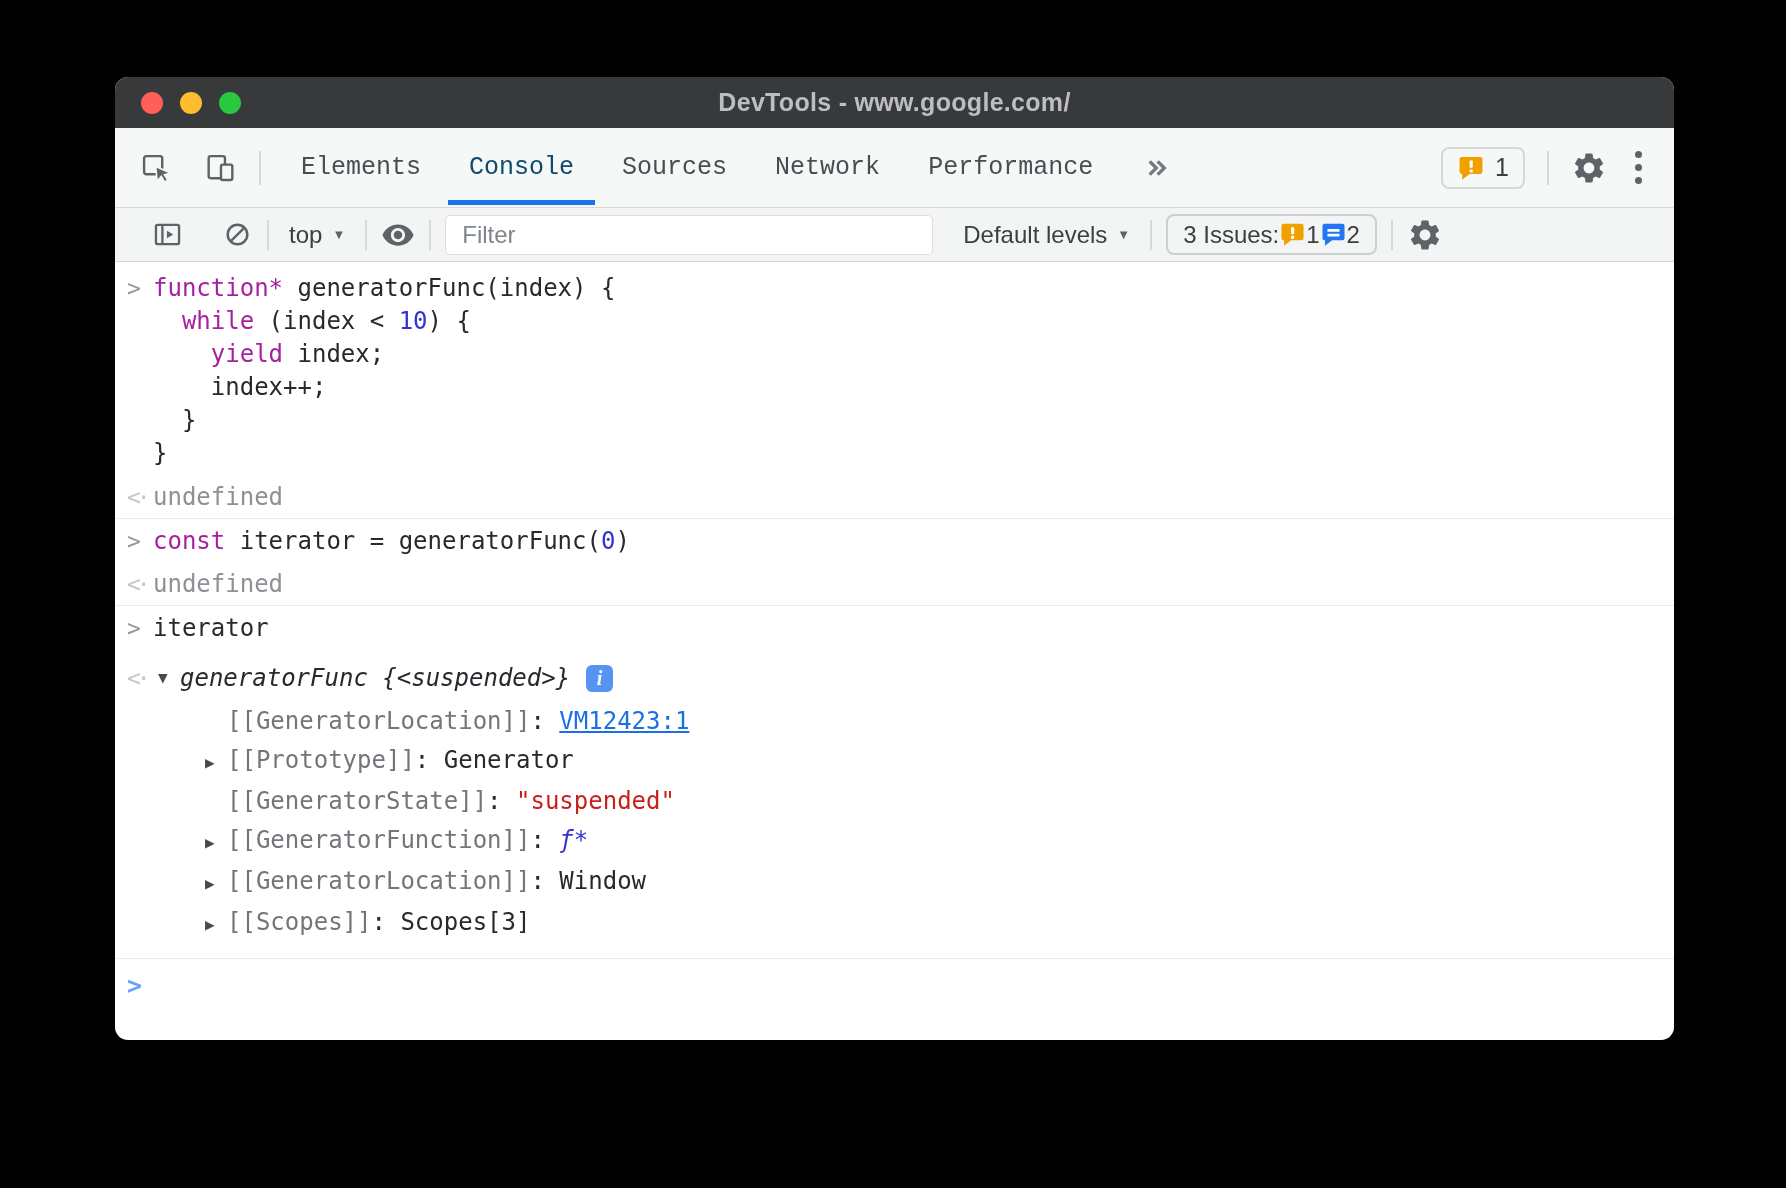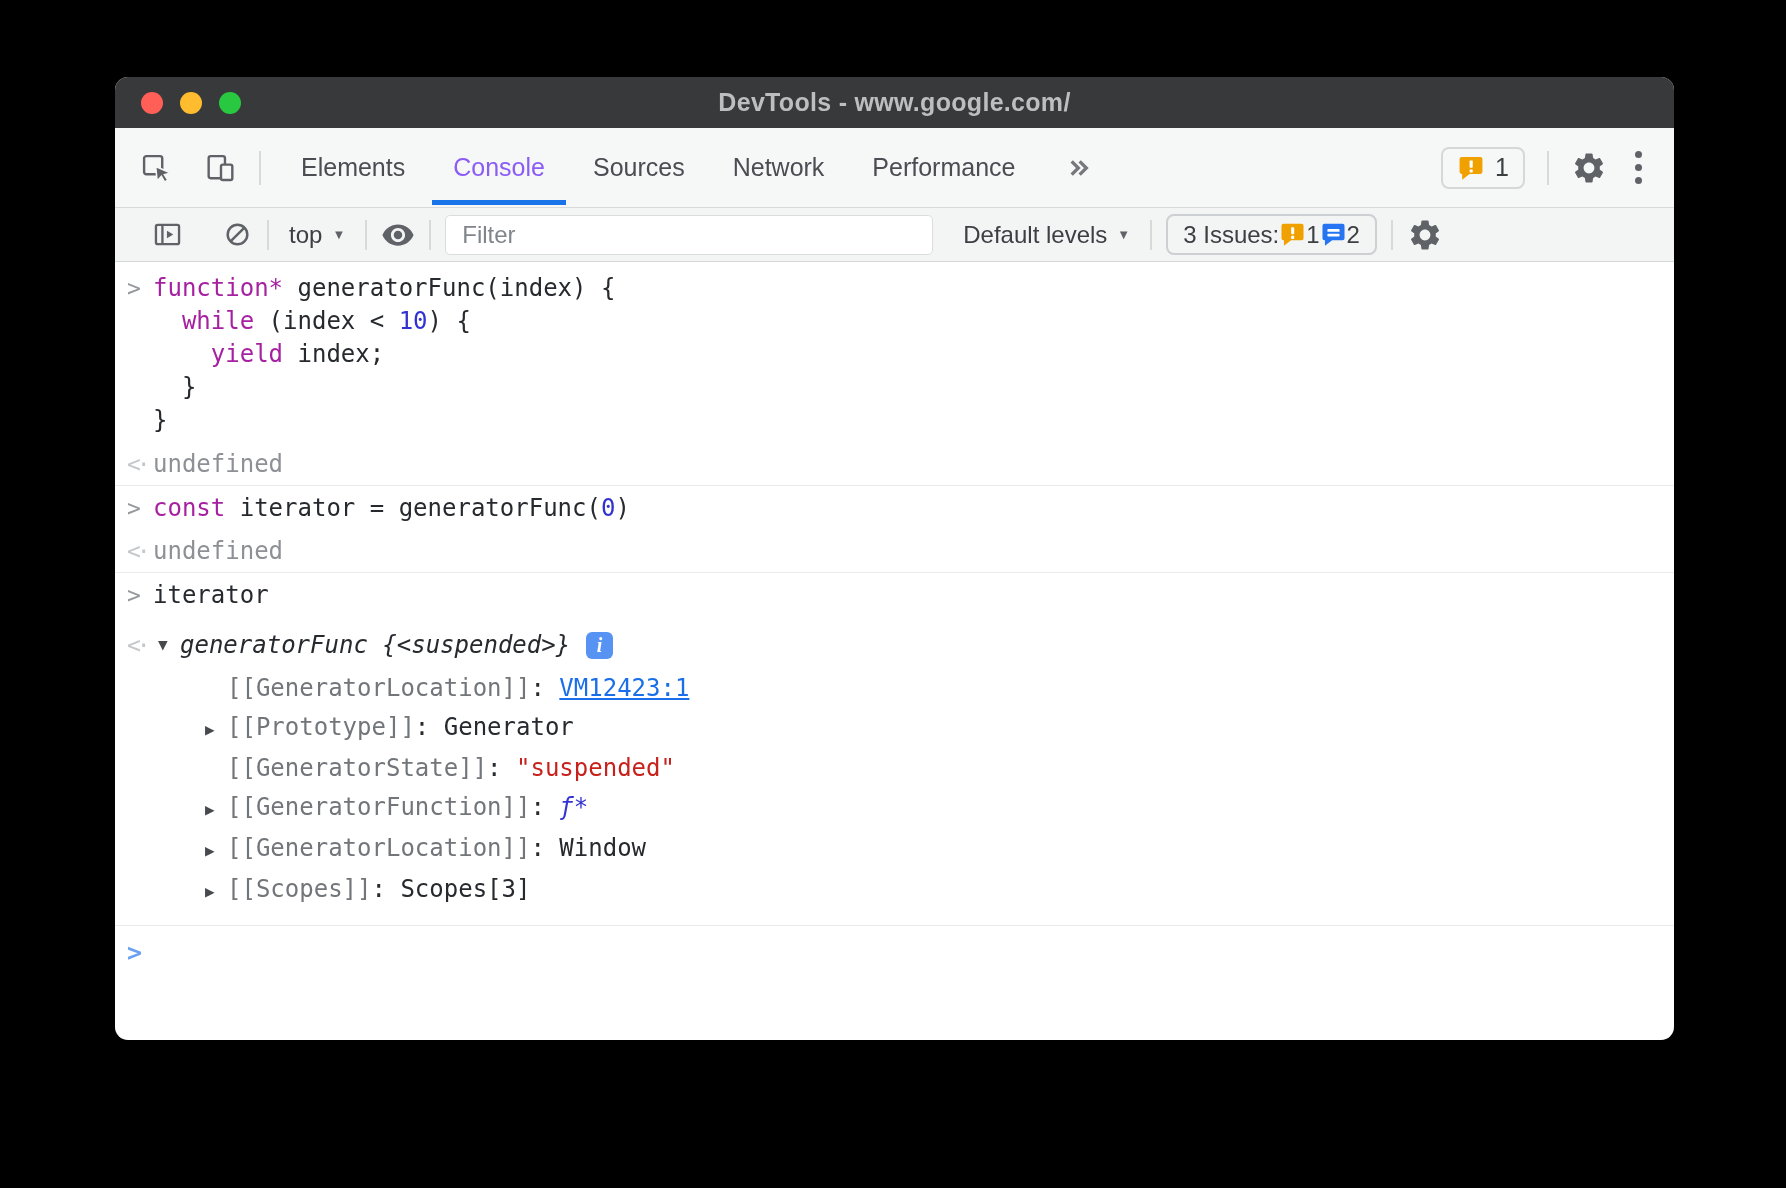--- a/index.html
+++ b/index.html
@@ -23,22 +23,22 @@
   .wintitle { color:#bcbec0; font-size:25px; font-weight:bold; letter-spacing:.3px; }
 
   
   .tabbar { height:80px; background:#f6f7f7; border-bottom:1px solid #d7d9da;
     display:flex; align-items:center; padding:0 26px 0 24px; color:#5f6368; }
   .icon { color:#5f6368; display:flex; align-items:center; justify-content:center; }
   .tab-icons { display:flex; align-items:center; gap:30px; margin-right:22px; }
   .vdiv { width:2px; height:34px; background:#d7d9da; }
   .tabs { display:flex; align-items:stretch; height:100%; margin-left:16px; }
   .tab { position:relative; display:flex; align-items:center; padding:0 24px;
-    font-size:25px; color:#4a4e53; cursor:default; }
-  .tab.selected { color:#8b5cf6; }
+    font-size:25px; color:#4a4e53; cursor:default;font-family:Liberation Mono, monospace; }
+  .tab.selected { color:#0c4a6e; }
   .tab .underline { position:absolute; left:3px; right:3px; bottom:2px; height:5px; background:#1a73e8; }
   .overflow-chevrons { margin-left:24px; display:flex; align-items:center; }
   .tabbar-right { margin-left:auto; display:flex; align-items:center; gap:22px; }
   .issue-badge { display:flex; align-items:center; gap:10px; border:2px solid #d5d7d8;
     border-radius:8px; height:42px; padding:0 14px; font-size:25px; color:#3c4043; }
   .kebab { display:flex; flex-direction:column; gap:6px; align-items:center; padding:0 6px; }
   .kebab span { width:7px; height:7px; border-radius:50%; background:#5f6368; }
 
   
   .toolbar { height:54px; background:#f3f4f4; border-bottom:1px solid #d4d6d7;
@@ -230,20 +230,21 @@
     </div>
 
     <div class="console">
 
       <div class="crow">
         <span class="chev">&gt;</span>
         <div class="codeblock">
           <div><span class="kw">function*</span><span> generatorFunc(index) {</span></div>
           <div><span>  </span><span class="kw">while</span><span> (index &lt; </span><span class="num">10</span><span>) {</span></div>
           <div><span>    </span><span class="kw">yield</span><span> index;</span></div>
+          <div><span>    index++;</span></div>
           <div><span>  }</span></div>
           <div><span>}</span></div>
         </div>
       </div>
       <div class="crow">
         <span class="res-arrow">&lt;·</span>
         <span class="dim">undefined</span>
       </div>
 
       <div class="sep"></div>

